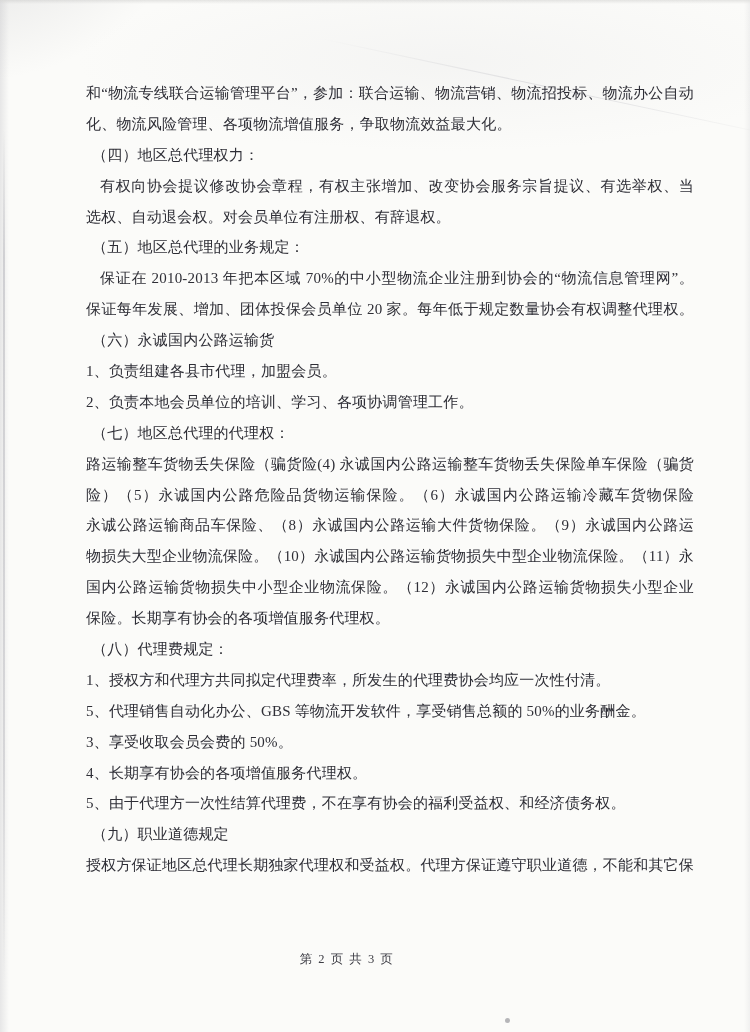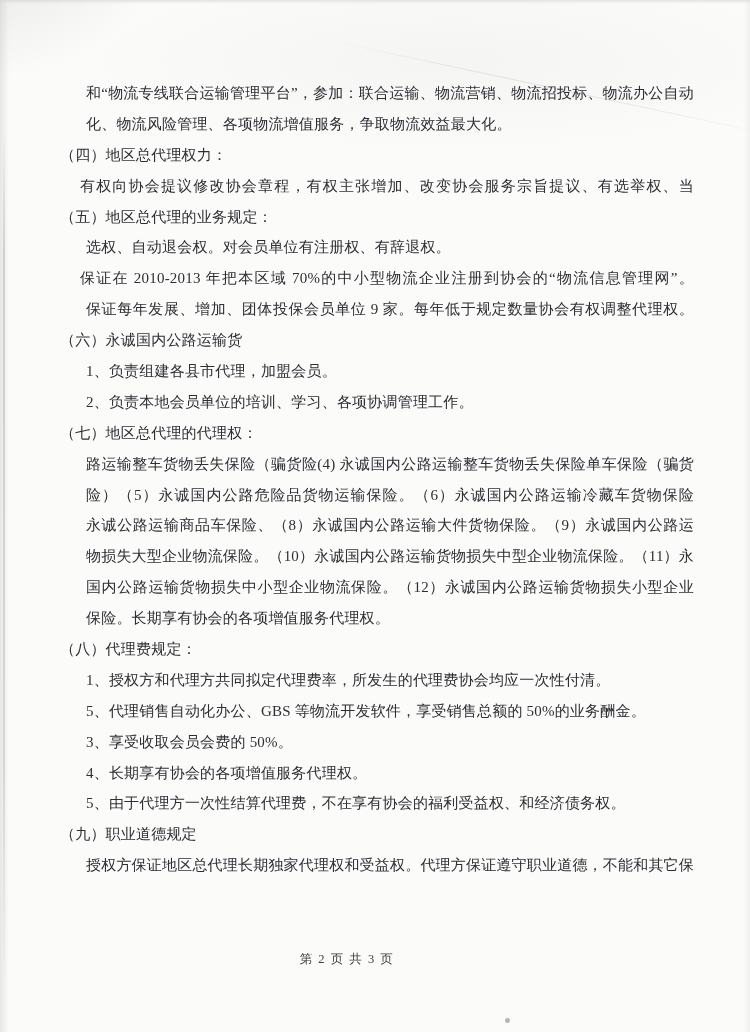--- a/index.html
+++ b/index.html
@@ -65,22 +65,22 @@
   }
   .line {
     font-size: 15px;
     line-height: 30.9px;
     height: 30.9px;
     padding-left: 86px;
     padding-right: 56px;
     white-space: nowrap;
     letter-spacing: 0.2px;
   }
-  .line.heading { padding-left: 60px; }
-  .line.indent  { padding-left: 80px; }
+  .line.heading { padding-left: 92px; }
+  .line.indent  { padding-left: 100px; }
   .line.just {
     white-space: normal;
     text-align: justify;
     text-align-last: justify;
     overflow: hidden;
   }
   .footer {
     position: absolute;
     top: 951px;
     left: 0;
@@ -98,24 +98,24 @@
 <div class="page">
   <div class="crease"></div>
   <div class="fold-left"></div>
   <div class="speck"></div>
 
   <div class="doc" id="doc-lines">
       <div class="line just">和“物流专线联合运输管理平台”，参加：联合运输、物流营销、物流招投标、物流办公自动</div>
       <div class="line">化、物流风险管理、各项物流增值服务，争取物流效益最大化。</div>
       <div class="line heading">（四）地区总代理权力：</div>
       <div class="line indent just">有权向协会提议修改协会章程，有权主张增加、改变协会服务宗旨提议、有选举权、当</div>
+      <div class="line">选权、自动退会权。对会员单位有注册权、有辞退权。</div>
       <div class="line heading">（五）地区总代理的业务规定：</div>
-      <div class="line">选权、自动退会权。对会员单位有注册权、有辞退权。</div>
       <div class="line indent just">保证在 2010-2013 年把本区域 70%的中小型物流企业注册到协会的“物流信息管理网”。</div>
-      <div class="line just">保证每年发展、增加、团体投保会员单位 9 家。每年低于规定数量协会有权调整代理权。</div>
+      <div class="line just">保证每年发展、增加、团体投保会员单位 20 家。每年低于规定数量协会有权调整代理权。</div>
       <div class="line heading">（六）永诚国内公路运输货</div>
       <div class="line">1、负责组建各县市代理，加盟会员。</div>
       <div class="line">2、负责本地会员单位的培训、学习、各项协调管理工作。</div>
       <div class="line heading">（七）地区总代理的代理权：</div>
       <div class="line just">路运输整车货物丢失保险（骗货险(4) 永诚国内公路运输整车货物丢失保险单车保险（骗货</div>
       <div class="line just">险）（5）永诚国内公路危险品货物运输保险。（6）永诚国内公路运输冷藏车货物保险（7）</div>
       <div class="line just">永诚公路运输商品车保险、（8）永诚国内公路运输大件货物保险。（9）永诚国内公路运输货</div>
       <div class="line just">物损失大型企业物流保险。（10）永诚国内公路运输货物损失中型企业物流保险。（11）永诚</div>
       <div class="line just">国内公路运输货物损失中小型企业物流保险。（12）永诚国内公路运输货物损失小型企业物流</div>
       <div class="line">保险。长期享有协会的各项增值服务代理权。</div>

